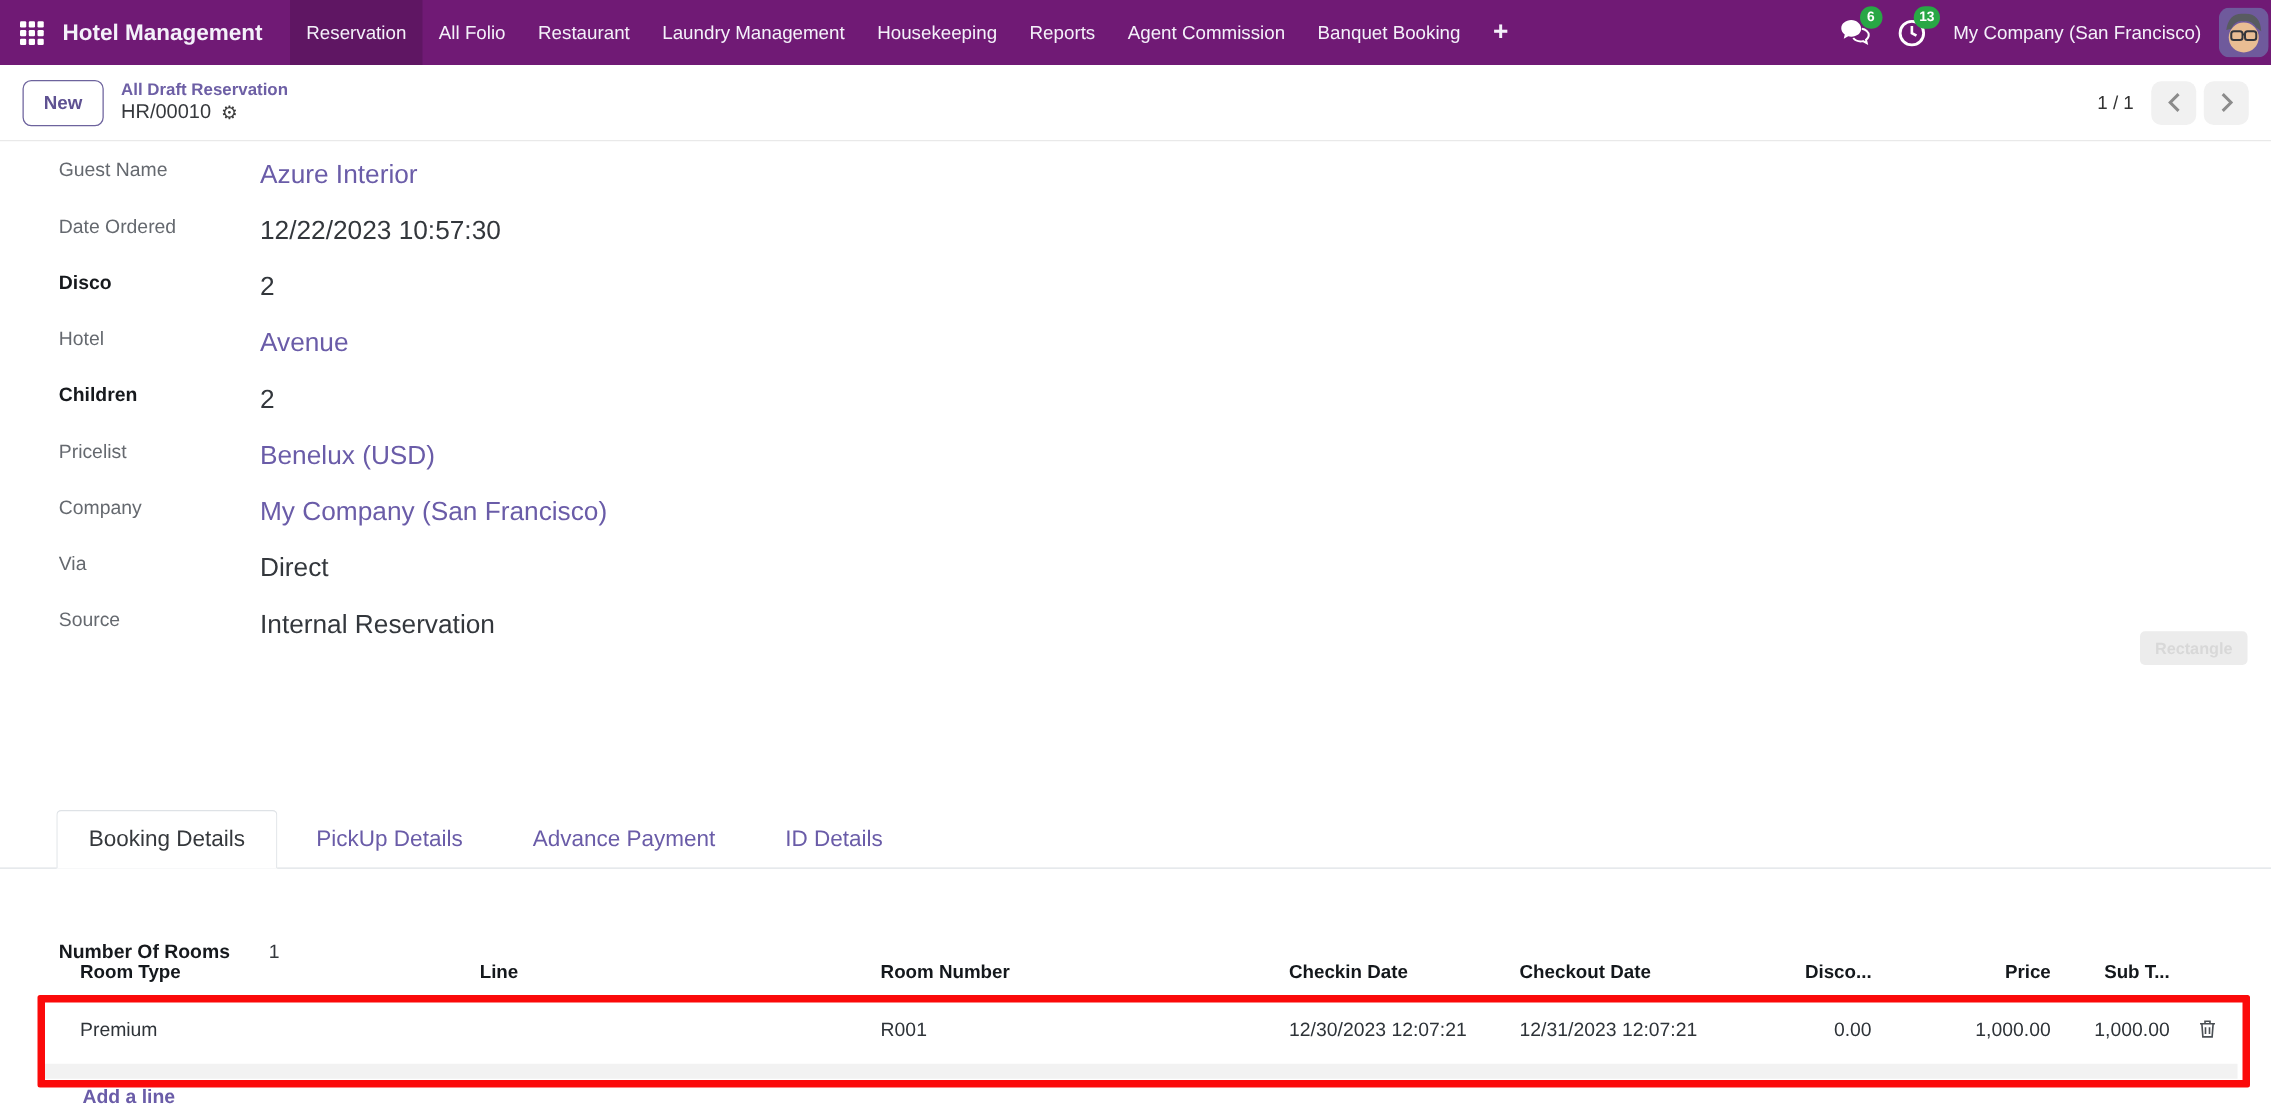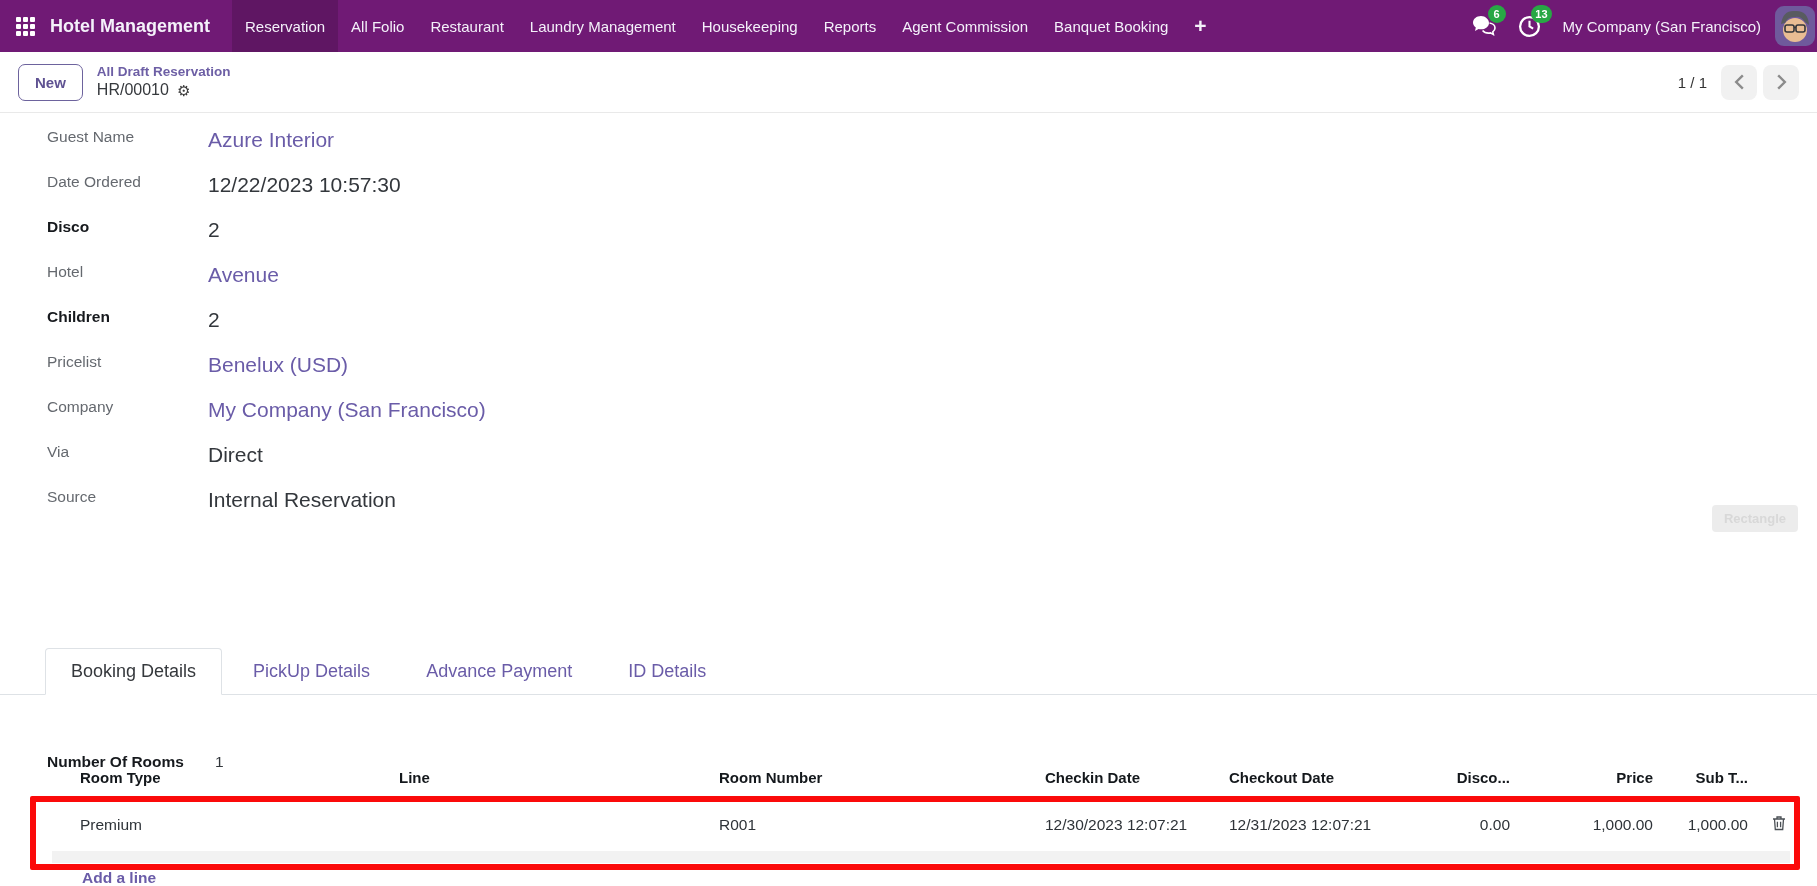--- a/index.html
+++ b/index.html
@@ -66,21 +66,21 @@
         cursor:pointer; white-space:nowrap; }
   .tab.active{ background:#fff; border:1px solid #dee2e6; border-bottom:1px solid #fff;
                border-radius:4px 4px 0 0; color:#35383c; margin-bottom:-1px; }
   .tab + .tab{ margin-left:6px; }
 
   .rooms-row{ position:absolute; top:748px; left:47px; height:28px; display:flex; align-items:center; }
   .rooms-label{ font-weight:700; font-size:15.5px; color:#16191d; width:168px; }
   .rooms-value{ font-size:15.5px; color:#33373c; cursor:text; }
 
   
-  .table-wrap{ position:absolute; top:755px; left:52px; right:27px; }
+  .table-wrap{ position:absolute; top:755px; left:36px; right:27px; }
   table{ width:100%; border-collapse:collapse; table-layout:fixed; }
   th{ height:44px; font-size:15px; font-weight:700; color:#14181c; text-align:left;
       vertical-align:middle; padding:0 7px; cursor:pointer; }
   td{ height:52px; font-size:15.5px; color:#2e3338; vertical-align:middle; padding:0 7px;
       cursor:text; background:#fff; }
   th:first-child, td:first-child{ padding-left:28px; }
   th.num, td.num{ text-align:right; }
   td.trash-cell{ text-align:center; cursor:pointer; }
   .empty-strip{ height:12px; background:#f2f2f2; }
   .add-line{ margin-top:6px; padding-left:30px; font-size:15.5px; color:#6a5ca8;

